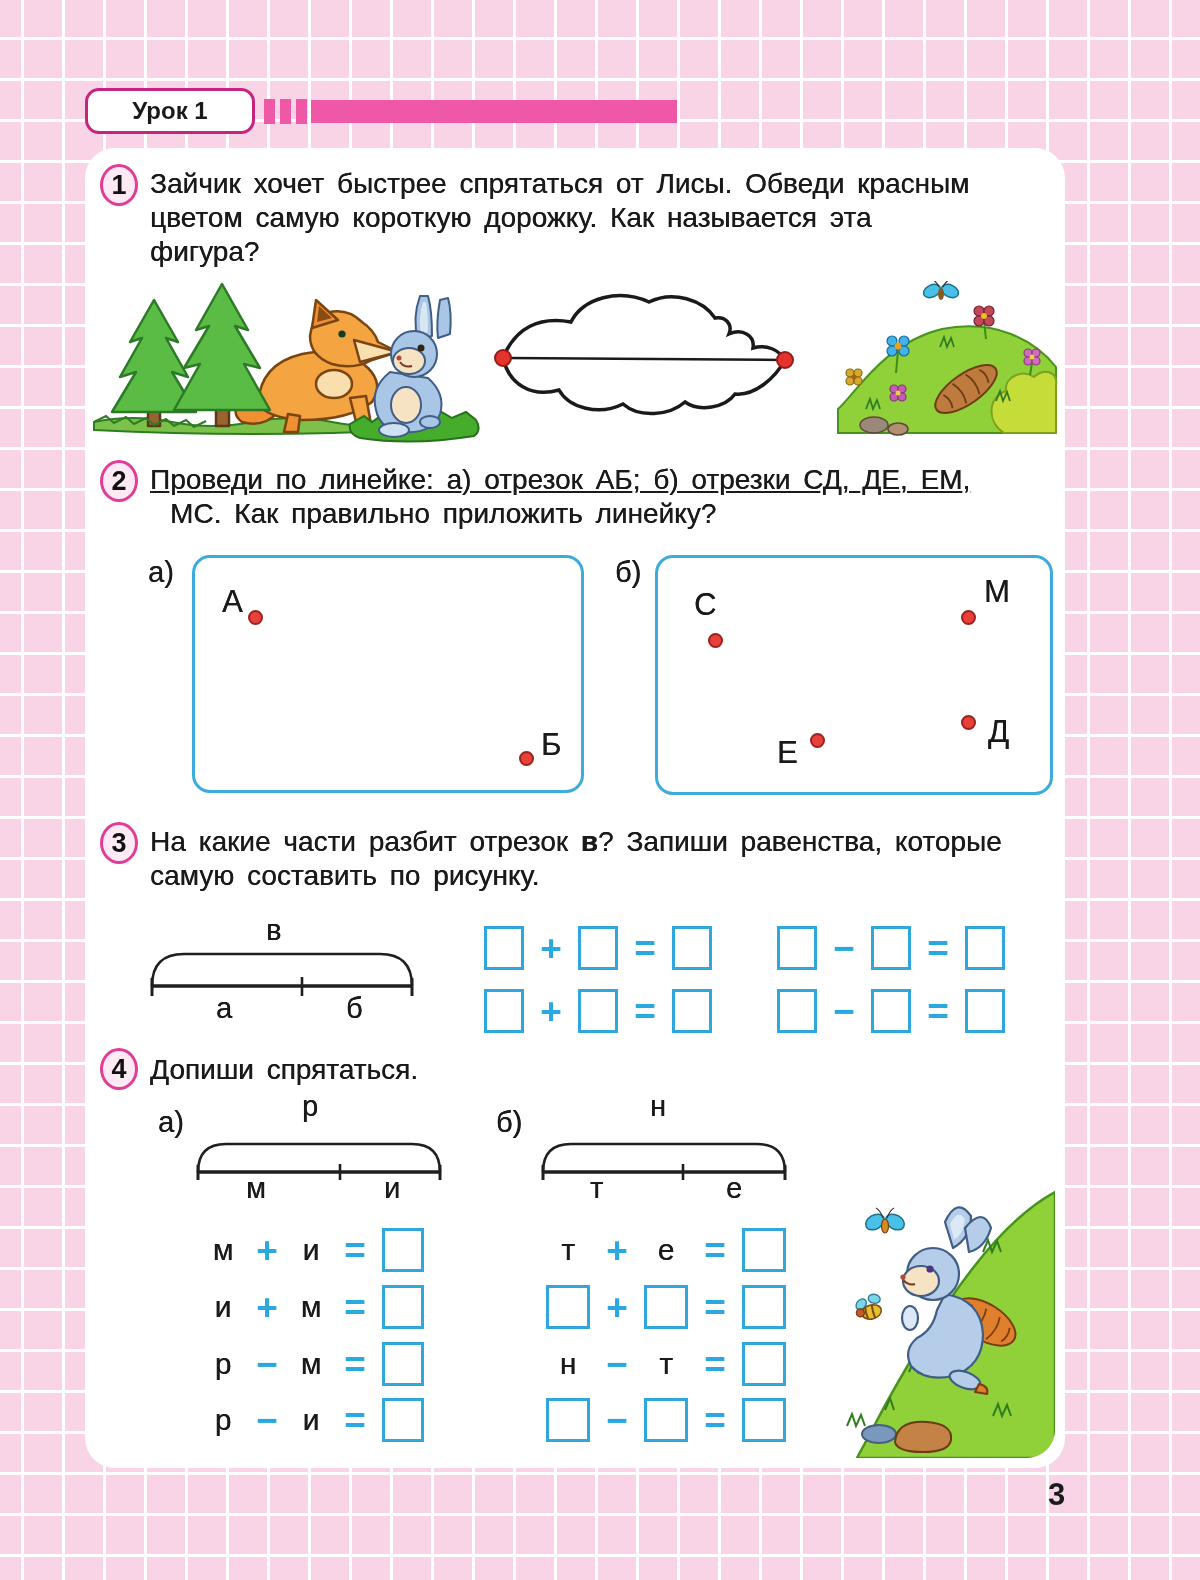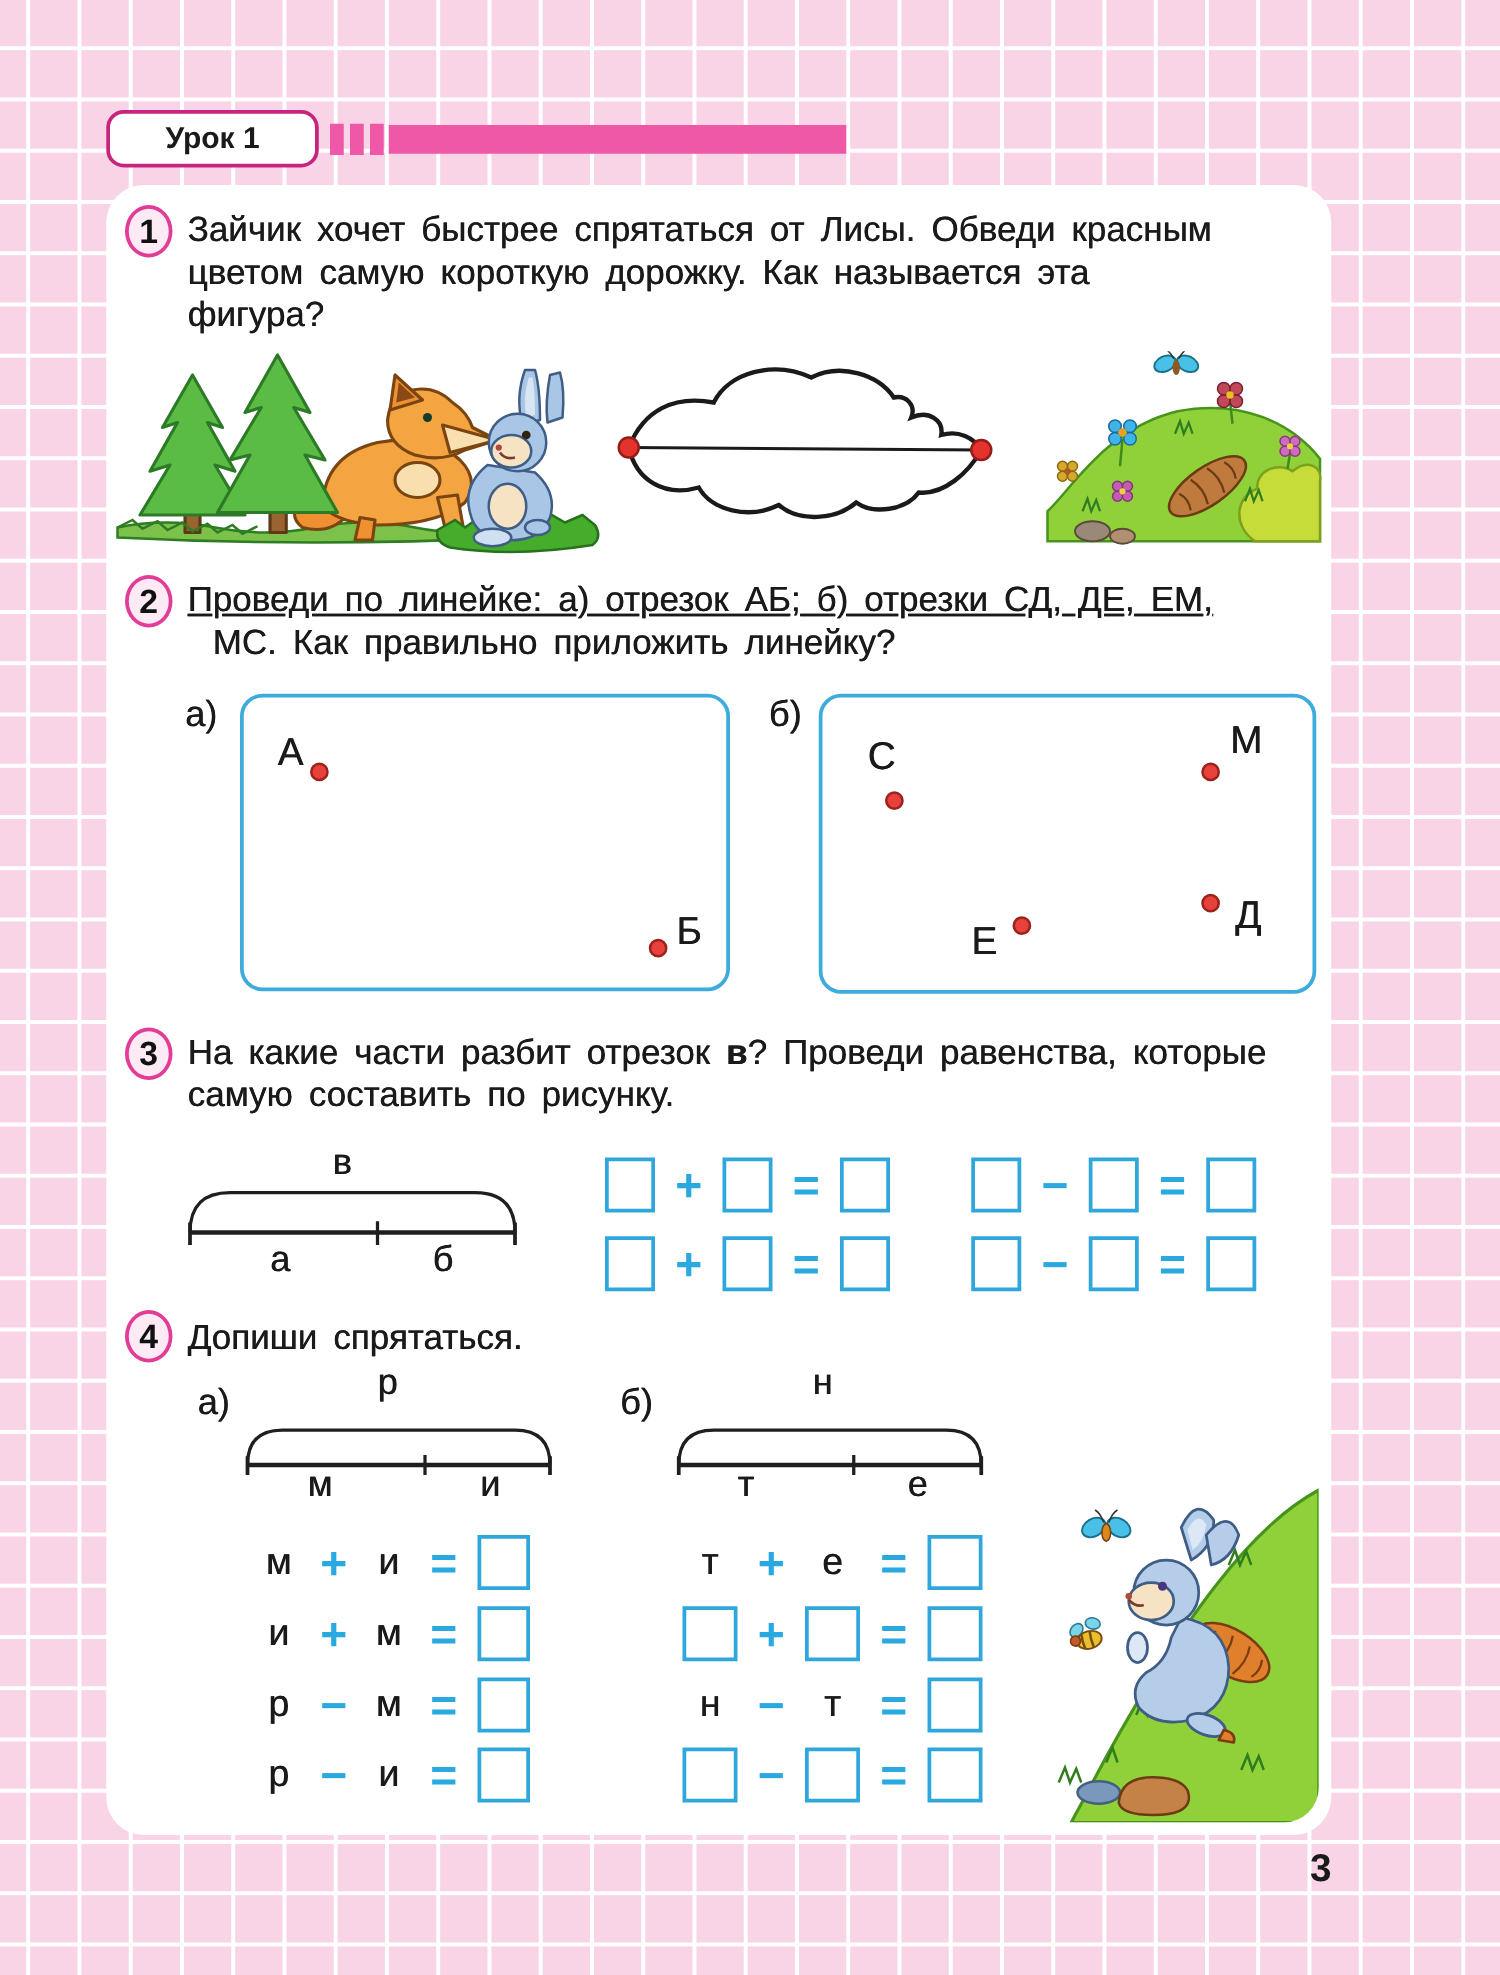--- a/index.html
+++ b/index.html
@@ -192,21 +192,21 @@
   <div class="dot" style="left:961px;top:610px;"></div>
   <div class="lbl" style="left:988px;top:714px;font-size:31px;">Д</div>
   <div class="dot" style="left:961px;top:715px;"></div>
   <div class="lbl" style="left:777px;top:735px;font-size:31px;">Е</div>
   <div class="dot" style="left:810px;top:733px;"></div>
 
   <div class="tasknum" style="left:100px;top:822px;">
     <span>3</span>
   </div>
   <div class="ttext" style="left:150px;top:826px;">
-    <span>На какие части разбит отрезок </span><b>в</b><span>? Проведи равенства, которые</span>
+    <span>На какие части разбит отрезок </span><b>в</b><span>? Запиши равенства, которые</span>
   </div>
   <div class="ttext" style="left:150px;top:860px;">самую составить по рисунку.</div>
 
   <div class="illus" style="left:138px;top:912px;">
     <svg width="290" height="105" viewBox="0 0 290 105">
       <path d="M14,74 Q14,42 46,42 L242,42 Q274,42 274,74" fill="none" stroke="#1f1f1f" stroke-width="2.6"></path>
       <line x1="14" y1="74" x2="274" y2="74" stroke="#1f1f1f" stroke-width="3.6"></line>
       <line x1="14" y1="66" x2="14" y2="84" stroke="#1f1f1f" stroke-width="3"></line>
       <line x1="274" y1="66" x2="274" y2="84" stroke="#1f1f1f" stroke-width="3"></line>
       <line x1="164" y1="65" x2="164" y2="84" stroke="#1f1f1f" stroke-width="2.6"></line>

